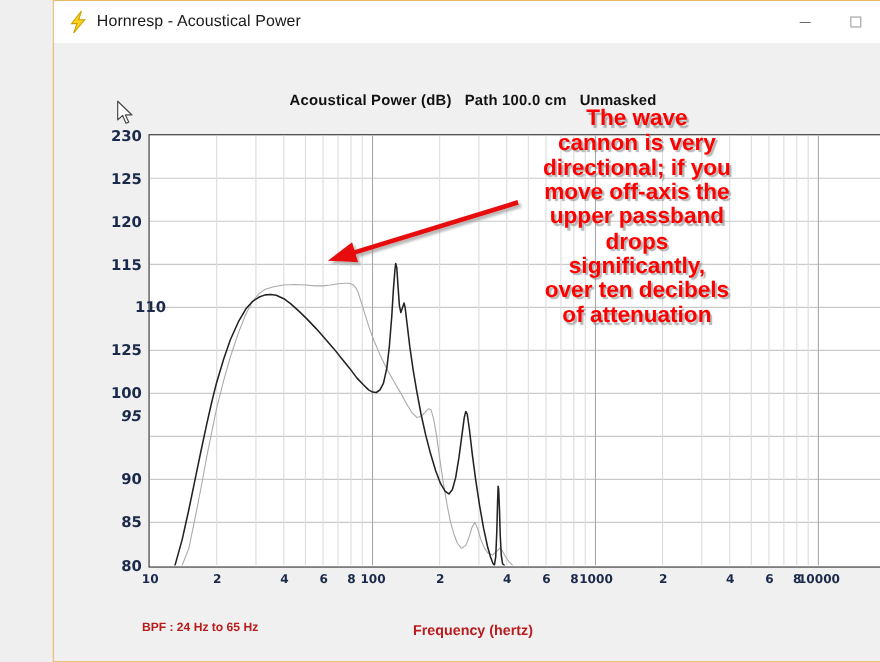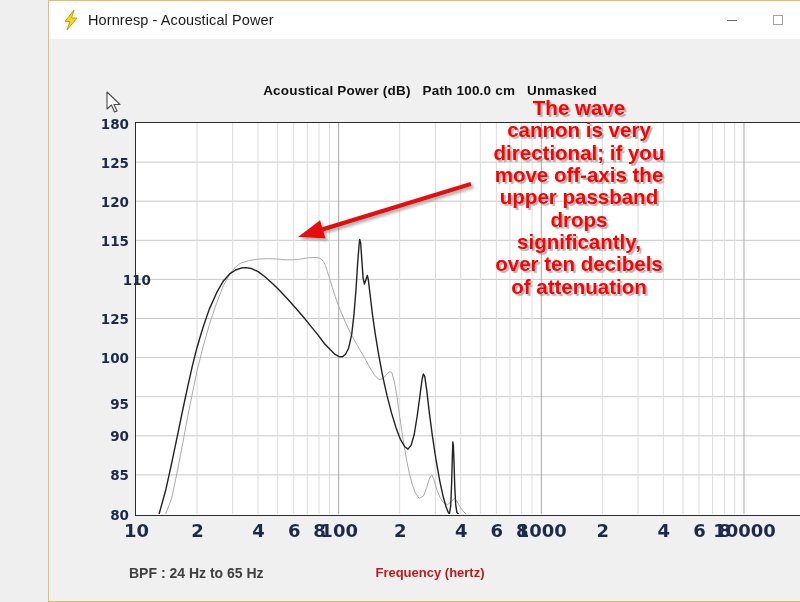--- a/index.html
+++ b/index.html
@@ -81,29 +81,29 @@
   .ylabels{position:absolute;left:0;top:0;width:80px;height:100%;}
   .ylabel{
     position:absolute;right:0;width:80px;text-align:right;
     font-size:13.5px;font-weight:bold;color:#1b2a4a;
     font-family:"DejaVu Sans", sans-serif;
     transform:translateY(-50%);
   }
   .xlabels{position:absolute;left:0;top:0;width:100%;height:100%;}
   .xlabel{
     position:absolute;top:455px;
-    font-size:18px;font-weight:bold;color:#1b2a4a;
+    font-size:11px;font-weight:bold;color:#1b2a4a;
     font-family:"DejaVu Sans", sans-serif;
     transform:translateX(-50%);
     white-space:nowrap;
   }
 
   .bpf{
     position:absolute;left:79px;top:500px;
-    font-size:14px;font-weight:bold;color:#404040;
+    font-size:11px;font-weight:bold;color:#b91c1c;
     white-space:nowrap;
   }
   .xaxis-title{
     position:absolute;left:0;top:500px;width:760px;text-align:center;
     font-size:13px;font-weight:bold;color:#b91c1c;
   }
 
   
   .annot{
     position:absolute;left:404px;top:32px;width:250px;
@@ -203,28 +203,28 @@
           <line x1="669" y1="0" x2="669" y2="391" stroke="#dcdcdc" stroke-width="1"></line>
           <path d="M29.61 391.00 L35.69 375.36 L41.37 347.99 L46.70 320.62 L51.73 293.25 L56.49 269.79 L61.01 247.89 L67.37 222.87 L73.31 201.76 L80.65 179.86 L87.42 162.66 L93.71 150.93 L99.58 143.89 L105.08 139.98 L112.74 137.63 L122.02 136.07 L132.38 135.68 L141.66 136.07 L150.04 136.85 L157.70 136.85 L164.75 136.07 L171.27 134.89 L177.34 134.50 L180.80 134.50 L183.02 134.89 L185.20 136.07 L187.32 138.41 L189.39 142.32 L191.41 148.58 L193.39 154.84 L196.28 164.22 L199.98 175.95 L204.41 187.68 L209.44 199.41 L214.97 211.14 L221.60 222.87 L228.42 234.60 L233.53 243.98 L238.35 251.80 L242.92 256.50 L246.74 255.71 L250.40 251.80 L253.42 248.68 L255.85 249.46 L258.23 258.06 L260.99 273.70 L263.67 293.25 L267.12 316.71 L270.45 336.26 L273.65 351.90 L276.74 362.85 L279.72 370.67 L283.31 375.36 L287.44 373.01 L290.74 364.41 L293.29 355.81 L295.77 351.90 L298.18 357.37 L301.10 367.54 L304.49 375.36 L307.75 380.05 L311.66 381.62 L315.41 378.49 L318.29 375.36 L320.63 377.71 L323.57 383.18 L326.85 387.87 L330.02 391.00" fill="none" stroke="#aaaaaa" stroke-width="1" stroke-linejoin="round" stroke-linecap="round"></path>
           <path d="M23.09 391.00 L29.61 367.54 L35.69 340.17 L41.37 312.80 L46.70 286.99 L51.73 263.53 L56.49 242.42 L61.01 224.43 L67.37 203.32 L73.31 186.12 L80.65 169.69 L87.42 157.96 L93.71 150.93 L99.58 147.02 L105.08 145.06 L110.26 144.67 L115.15 145.45 L122.02 148.58 L128.38 153.27 L136.21 160.31 L143.40 167.35 L151.63 175.95 L159.16 184.55 L167.42 193.94 L174.96 203.32 L181.92 211.92 L188.36 220.52 L194.36 226.78 L199.07 231.47 L202.66 233.43 L206.12 233.82 L209.44 231.47 L212.64 225.22 L215.73 211.14 L217.97 191.59 L220.17 164.22 L221.60 140.76 L223.01 122.77 L223.70 116.52 L224.73 120.43 L225.76 136.07 L227.10 154.84 L228.42 161.09 L230.05 156.40 L231.33 152.49 L232.28 156.40 L234.15 172.04 L236.57 192.37 L239.52 212.70 L242.92 233.04 L246.74 253.37 L250.91 272.14 L255.37 289.34 L260.08 304.98 L264.55 316.71 L268.80 323.75 L272.06 326.09 L275.20 322.18 L278.24 311.24 L281.17 293.25 L284.01 272.14 L286.08 256.50 L287.44 251.02 L288.77 253.37 L290.74 267.44 L293.29 289.34 L296.38 312.80 L299.94 336.26 L303.65 357.37 L307.21 373.80 L309.86 383.18 L311.92 388.65 L313.43 391.00 L314.67 383.18 L315.65 359.72 L316.38 332.35 L316.86 319.06 L317.34 322.18 L318.06 340.17 L318.76 363.63 L319.70 381.62 L320.86 389.44 L322.45 391.00" fill="none" stroke="#222222" stroke-width="1.4" stroke-linejoin="round" stroke-linecap="round"></path>
         </svg>
     </div>
 
     <div class="ylabels" id="ylabels">
         <div class="ylabel" style="top: 449.5px; left: -1px;">80</div>
         <div class="ylabel" style="top: 410.4px; left: -1px;">85</div>
         <div class="ylabel" style="top: 371.3px; left: -1px;">90</div>
-        <div class="ylabel" style="top: 339px; left: -1px;">95</div>
+        <div class="ylabel" style="top: 314px; left: -1px; font-style: italic;">95</div>
         <div class="ylabel" style="top: 293.1px; left: -1px;">100</div>
         <div class="ylabel" style="top: 254px; left: -1px;">125</div>
         <div class="ylabel" style="top: 214.9px; left: -1px; padding-left: 22px;">110</div>
         <div class="ylabel" style="top: 175.8px; left: -1px;">115</div>
         <div class="ylabel" style="top: 136.7px; left: -1px;">120</div>
         <div class="ylabel" style="top: 97.6px; left: -1px;">125</div>
-        <div class="ylabel" style="top: 58.5px; left: -1px;">180</div>
+        <div class="ylabel" style="top: 58.5px; left: -1px;">230</div>
       </div>
     <div class="xlabels" id="xlabels">
         <div class="xlabel" style="left: 86.5px;">10</div>
         <div class="xlabel" style="left: 147.508px;">2</div>
         <div class="xlabel" style="left: 208.516px;">4</div>
         <div class="xlabel" style="left: 244.203px;">6</div>
         <div class="xlabel" style="left: 269.524px;">8</div>
         <div class="xlabel" style="left: 289.164px;">100</div>
         <div class="xlabel" style="left: 350.172px;">2</div>
         <div class="xlabel" style="left: 411.18px;">4</div>

